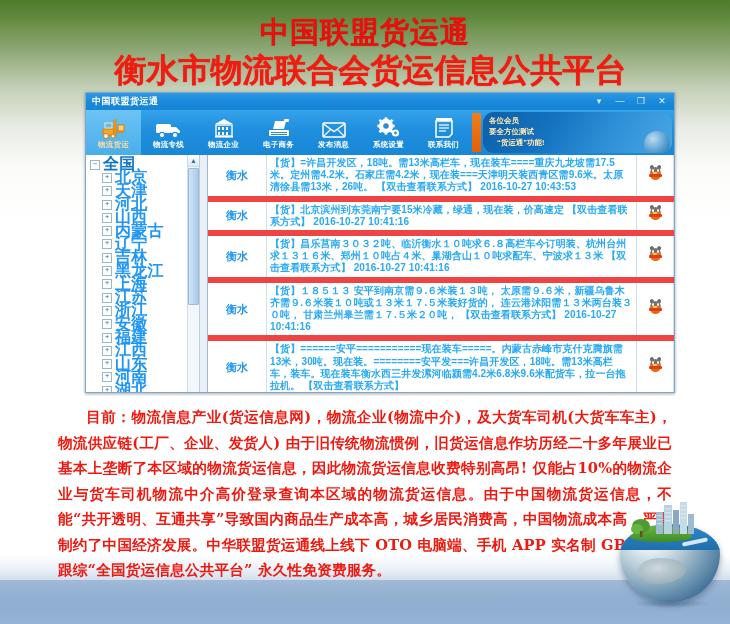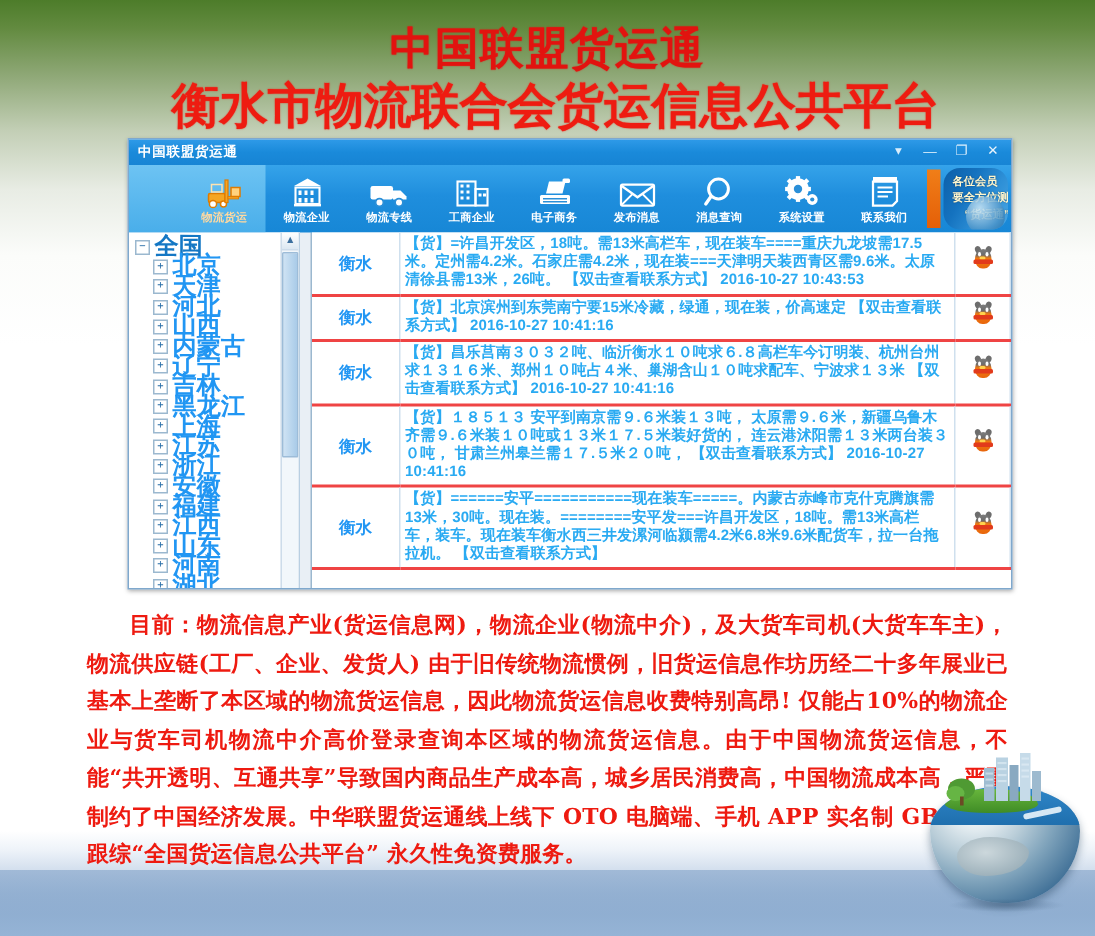--- a/index.html
+++ b/index.html
@@ -56,21 +56,21 @@
   .wbtn.close{color:#eaf4fc;}
   
   #toolbar{
     height:45px;background:linear-gradient(to bottom,#35a3ea 0%,#1f8edd 45%,#1787d6 100%);
     display:flex;align-items:stretch;position:relative;
   }
   .tb-item{
     width:55px;display:flex;flex-direction:column;align-items:center;justify-content:center;
     gap:1px;cursor:pointer;
   }
-  .tb-item.active{background:linear-gradient(to bottom,#6dc3f3,#49aeea);padding-left:36px;}
+  .tb-item.active{background:linear-gradient(to bottom,#6dc3f3,#49aeea);}
   .tb-ico{height:24px;display:flex;align-items:flex-end;justify-content:center;}
   .tb-lbl{font-size:7.5px;color:#ffffff;font-weight:bold;white-space:nowrap;letter-spacing:.2px;}
   .tb-item.active .tb-lbl{color:#ffd9a0;}
   #tb-orange{width:9px;background:linear-gradient(to bottom,#f07e18,#e45f08);margin:3px 2px 3px 1px;}
   #tb-banner{
     flex:1;margin:2px 2px 2px 0;position:relative;overflow:hidden;
     background:linear-gradient(120deg,#0d5fa8 0%,#1472bf 35%,#2d8fd6 65%,#4aa7e4 100%);
     border-radius:11px;
   }
   #tb-banner .bl{
@@ -111,21 +111,21 @@
   #tree-scroll .thumb{
     margin-top:1px;height:135px;background:linear-gradient(to right,#cfe3f4,#a9cbe8);
     border:1px solid #9dbcd8;border-radius:1px;
   }
   
   #splitter{width:7px;background:#e9eff5;border-right:1px solid #9bb8cf;}
   
   #table-wrap{flex:1;background:#ffffff;overflow:hidden;position:relative;}
   table#grid{width:100%;border-collapse:collapse;table-layout:fixed;}
   table#grid td{
-    border-bottom:2px solid #ef4444;border-right:1px solid #cfe0ee;
+    border-bottom:6px solid #ef4444;border-right:1px solid #cfe0ee;
     vertical-align:middle;padding:2px 3px;
   }
   td.c-city{
     width:52px;text-align:center;font-size:11px;font-weight:bold;color:#2196f3;
   }
   td.c-msg{font-size:10px;color:#29aaf2;line-height:12.2px;font-weight:bold;letter-spacing:.1px;}
   td.c-msg .dt{font-weight:bold;color:#29aaf2;}
   td.c-qq{width:30px;text-align:center;border-right:none;}
   .qq{
     display:inline-block;width:13px;height:15px;position:relative;
@@ -216,68 +216,51 @@
           <rect x="2" y="12" width="11" height="6" rx="1" fill="#f5a623" stroke="#e07b00" stroke-width="1"></rect>
           <circle cx="5" cy="19" r="2.4" fill="#fff" stroke="#e07b00" stroke-width="1"></circle>
           <circle cx="12" cy="19" r="2" fill="#fff" stroke="#e07b00" stroke-width="1"></circle>
           <rect x="13" y="3" width="2" height="15" fill="#f5a623" stroke="#e07b00" stroke-width=".8"></rect>
           <rect x="15" y="14" width="7" height="1.6" fill="#f5a623" stroke="#e07b00" stroke-width=".6"></rect>
           <rect x="17" y="8" width="6" height="6" fill="#ffd27f" stroke="#e07b00" stroke-width="1"></rect>
           <rect x="4" y="6" width="7" height="5" fill="none" stroke="#ffe3b0" stroke-width="1"></rect>
         </svg>
       </span>
       <span class="tb-lbl">物流货运</span>
+    </div>
+
+    <div class="tb-item">
+      <span class="tb-ico">
+        <svg width="28" height="20" viewBox="0 0 28 20">
+          <rect x="1" y="5" width="15" height="9" rx="1.5" fill="#ffffff"></rect>
+          <path d="M16 8 h5 l4 4 v2 h-9 z" fill="#ffffff"></path>
+          <circle cx="7" cy="16" r="2.6" fill="#ffffff" stroke="#2a8fd8" stroke-width="1.2"></circle>
+          <circle cx="20" cy="16" r="2.6" fill="#ffffff" stroke="#2a8fd8" stroke-width="1.2"></circle>
+        </svg>
+      </span>
+      <span class="tb-lbl">物流专线</span>
     </div>
 
     <div class="tb-item">
       <span class="tb-ico">
         <svg width="24" height="22" viewBox="0 0 24 22">
           <polygon points="12,2 3,7 21,7" fill="#ffffff"></polygon>
           <rect x="4" y="8" width="16" height="11" fill="none" stroke="#ffffff" stroke-width="1.4"></rect>
           <rect x="6" y="10" width="2" height="3" fill="#ffffff"></rect>
           <rect x="10" y="10" width="2" height="3" fill="#ffffff"></rect>
           <rect x="14" y="10" width="2" height="3" fill="#ffffff"></rect>
           <rect x="6" y="15" width="2" height="3" fill="#ffffff"></rect>
           <rect x="10" y="15" width="2" height="3" fill="#ffffff"></rect>
           <rect x="14" y="15" width="2" height="3" fill="#ffffff"></rect>
           <rect x="3" y="19" width="18" height="1.6" fill="#ffffff"></rect>
         </svg>
       </span>
       <span class="tb-lbl">物流企业</span>
     </div>
 
-    <div class="tb-item">
-      <span class="tb-ico">
-        <svg width="28" height="20" viewBox="0 0 28 20">
-          <rect x="1" y="5" width="15" height="9" rx="1.5" fill="#ffffff"></rect>
-          <path d="M16 8 h5 l4 4 v2 h-9 z" fill="#ffffff"></path>
-          <circle cx="7" cy="16" r="2.6" fill="#ffffff" stroke="#2a8fd8" stroke-width="1.2"></circle>
-          <circle cx="20" cy="16" r="2.6" fill="#ffffff" stroke="#2a8fd8" stroke-width="1.2"></circle>
-        </svg>
-      </span>
-      <span class="tb-lbl">物流专线</span>
-    </div>
-
-    <div class="tb-item">
-      <span class="tb-ico">
-        <svg width="26" height="22" viewBox="0 0 26 22">
-          <rect x="3" y="4" width="12" height="16" fill="none" stroke="#ffffff" stroke-width="1.4"></rect>
-          <rect x="15" y="9" width="8" height="11" fill="none" stroke="#ffffff" stroke-width="1.4"></rect>
-          <rect x="5" y="6" width="2" height="2" fill="#ffffff"></rect>
-          <rect x="9" y="6" width="2" height="2" fill="#ffffff"></rect>
-          <rect x="5" y="10" width="2" height="2" fill="#ffffff"></rect>
-          <rect x="9" y="10" width="2" height="2" fill="#ffffff"></rect>
-          <rect x="5" y="14" width="2" height="2" fill="#ffffff"></rect>
-          <rect x="9" y="14" width="2" height="2" fill="#ffffff"></rect>
-          <rect x="17" y="12" width="2" height="2" fill="#ffffff"></rect>
-          <rect x="20" y="12" width="2" height="2" fill="#ffffff"></rect>
-        </svg>
-      </span>
-      <span class="tb-lbl">工商企业</span>
-    </div>
 
     <div class="tb-item">
       <span class="tb-ico">
         <svg width="26" height="21" viewBox="0 0 26 21">
           <rect x="3" y="12" width="20" height="6" rx="1" fill="#ffffff"></rect>
           <rect x="5" y="14" width="16" height="1" fill="#2a8fd8"></rect>
           <rect x="5" y="16" width="16" height="1" fill="#2a8fd8"></rect>
           <polygon points="7,11 9,3 20,3 18,11" fill="#ffffff"></polygon>
           <rect x="18" y="1" width="5" height="3" rx="1" fill="#ffffff"></rect>
         </svg>
@@ -289,29 +272,20 @@
       <span class="tb-ico">
         <svg width="26" height="20" viewBox="0 0 26 20">
           <rect x="2" y="4" width="22" height="14" rx="1" fill="none" stroke="#ffffff" stroke-width="1.5"></rect>
           <path d="M2.5 5 L13 12.5 L23.5 5" fill="none" stroke="#ffffff" stroke-width="1.5"></path>
           <path d="M2.5 17.5 L9.5 10.5 M23.5 17.5 L16.5 10.5" fill="none" stroke="#ffffff" stroke-width="1.2"></path>
         </svg>
       </span>
       <span class="tb-lbl">发布消息</span>
     </div>
 
-    <div class="tb-item">
-      <span class="tb-ico">
-        <svg width="24" height="22" viewBox="0 0 24 22">
-          <circle cx="11" cy="9" r="6.6" fill="none" stroke="#ffffff" stroke-width="2"></circle>
-          <line x1="6" y1="14" x2="2.5" y2="19" stroke="#ffffff" stroke-width="2.2" stroke-linecap="round"></line>
-        </svg>
-      </span>
-      <span class="tb-lbl">消息查询</span>
-    </div>
 
     <div class="tb-item">
       <span class="tb-ico">
         <svg width="26" height="22" viewBox="0 0 26 22">
           <g fill="#ffffff">
             <circle cx="10" cy="9" r="7.2"></circle>
             <rect x="8.6" y="0.4" width="2.8" height="3.4"></rect>
             <rect x="8.6" y="14.2" width="2.8" height="3.4"></rect>
             <rect x="1.4" y="7.6" width="3.4" height="2.8"></rect>
             <rect x="15.2" y="7.6" width="3.4" height="2.8"></rect>

